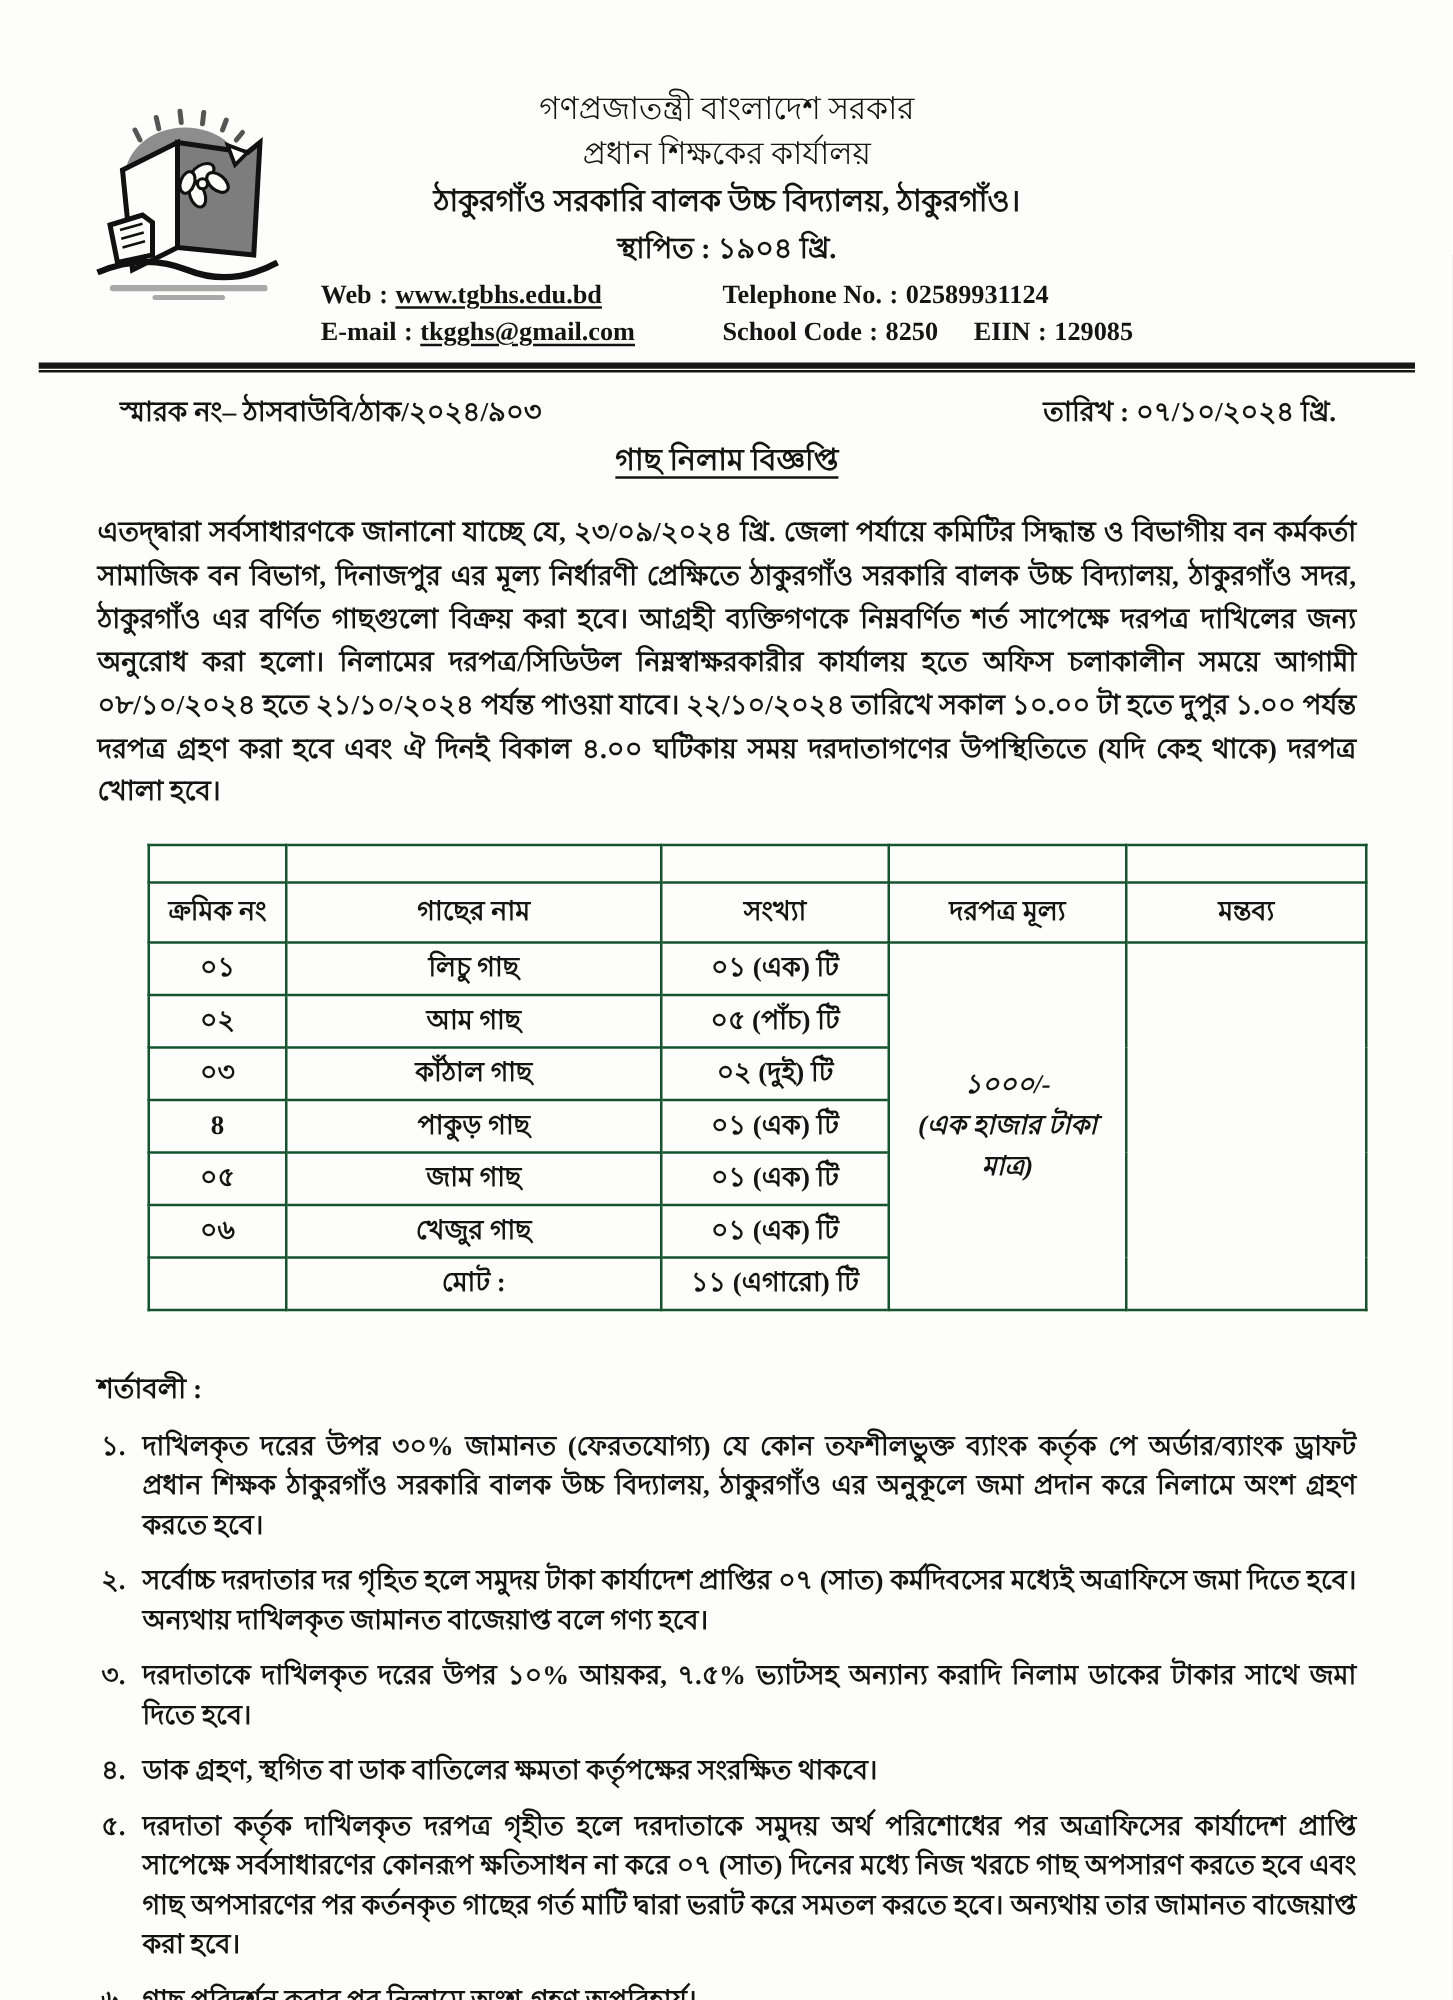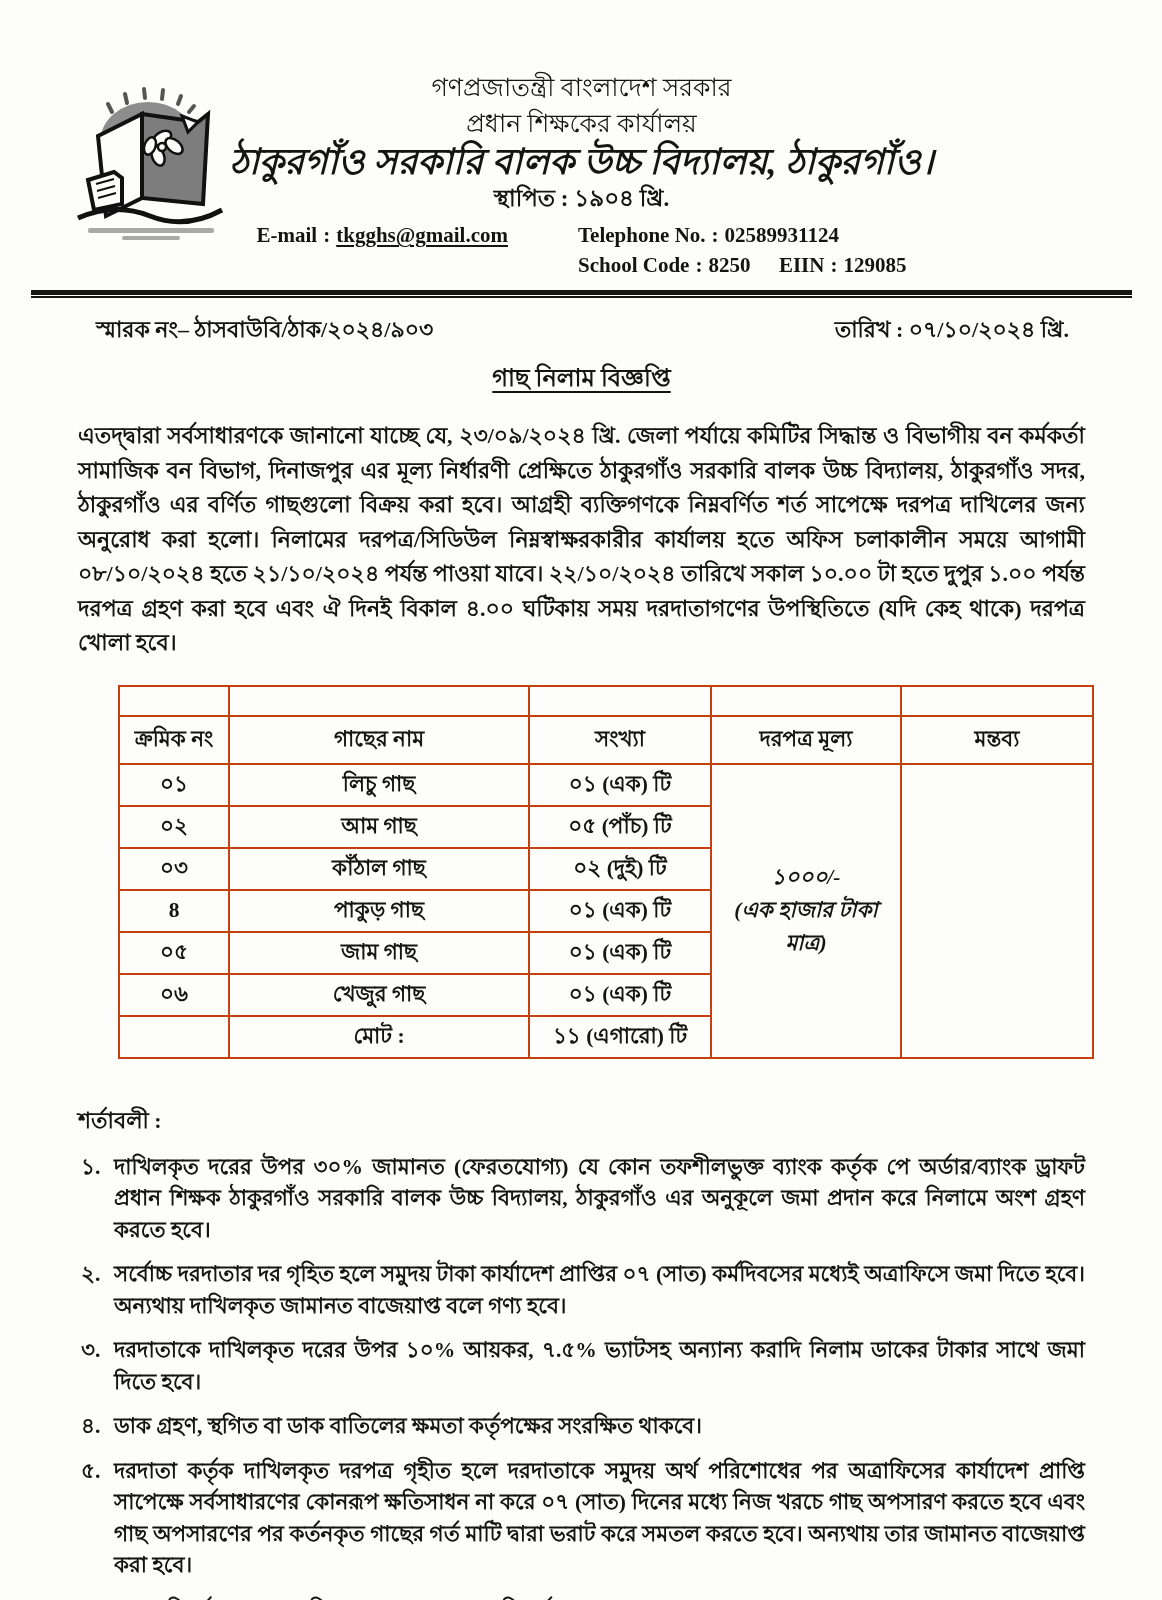--- a/index.html
+++ b/index.html
@@ -13,49 +13,49 @@
     overflow:hidden;
     box-sizing:border-box;
     padding:70px 77px 40px 78px;
   }
   
   .header{position:relative;text-align:center;}
   .logo{
     position:absolute;left:-8px;top:6px;width:160px;height:170px;
   }
   .hdr-line1,.hdr-line2{font-size:25px;font-weight:normal;line-height:36px;}
-  .hdr-line3{font-size:36px;font-weight:bold;line-height:40px;font-style:italic;}
+  .hdr-line3{font-size:24px;font-weight:bold;line-height:40px;}
   .hdr-line4{font-size:23px;font-weight:bold;line-height:34px;}
   .contact{
     display:flex;justify-content:center;gap:70px;
     font-family:"Liberation Serif","DejaVu Serif",serif;
     font-weight:bold;font-size:21px;line-height:30px;margin-top:4px;
   }
   .contact .col{text-align:left;}
   .contact .lbl{display:inline-block;}
   .contact .sep{padding:0 6px;}
   .contact a-val, .contact .underlined{text-decoration:underline;text-underline-offset:3px;}
   
   .rule-thick{border:0;border-top:5px solid #161616;margin:10px -47px 0 -47px;}
   .rule-thin{border:0;border-top:2px solid #161616;margin:1px -47px 0 -47px;}
   
   .memo{display:flex;justify-content:space-between;align-items:center;
         font-size:22px;font-weight:bold;margin-top:14px;padding:0 16px 0 18px;}
-  .doc-title{text-align:center;font-size:24px;font-weight:bold;margin-top:10px;
+  .doc-title{text-align:center;font-size:24px;font-weight:bold;
              text-decoration:underline;text-decoration-thickness:2px;text-underline-offset:5px;}
   
   .intro{
     margin-top:20px;font-size:22px;font-weight:600;line-height:34.5px;text-align:justify;
   }
   
   table.auction{
     border-collapse:collapse;margin:24px 0 0 40px;width:928px;table-layout:fixed;
     font-size:21.5px;font-weight:bold;
   }
-  table.auction td{border:2px solid #c2410c;text-align:center;padding:2px 4px;vertical-align:middle;}
+  table.auction td{border:2px solid #14532d;text-align:center;padding:2px 4px;vertical-align:middle;}
   table.auction .r-blank td{height:24px;}
   table.auction .r-head td{height:42px;}
   table.auction .r-data td{height:36px;}
   td.c-sl{width:100px;}
   td.c-name{width:290px;}
   td.c-qty{width:172px;}
   td.c-price{width:180px;margin-left:29px;}
   td.c-note{width:182px;font-family:Liberation Mono, monospace;}
   td.total-label{text-align:right;padding-right:10px;}
   .price-cell div{line-height:33px;font-style:italic;}
@@ -114,20 +114,23 @@
       </svg>
     </div>
     <div class="hdr-line1">গণপ্রজাতন্ত্রী বাংলাদেশ সরকার</div>
     <div class="hdr-line2">প্রধান শিক্ষকের কার্যালয়</div>
     <div class="hdr-line3">ঠাকুরগাঁও সরকারি বালক উচ্চ বিদ্যালয়, ঠাকুরগাঁও।</div>
     <div class="hdr-line4">স্থাপিত : ১৯০৪ খ্রি.</div>
 
     <div class="contact">
       <div class="col">
         <div>
+          <span class="lbl">Web</span><span class="sep">:</span><span class="underlined">www.tgbhs.edu.bd</span>
+        </div>
+        <div>
           <span class="lbl">E-mail</span><span class="sep">:</span><span class="underlined">tkgghs@gmail.com</span>
         </div>
       </div>
       <div class="col">
         <div>
           <span class="lbl">Telephone No.</span><span class="sep">:</span><span>02589931124</span>
         </div>
         <div>
           <span class="lbl">School Code</span><span class="sep">:</span><span>8250</span>
           <span style="display:inline-block;width:18px;"></span>

